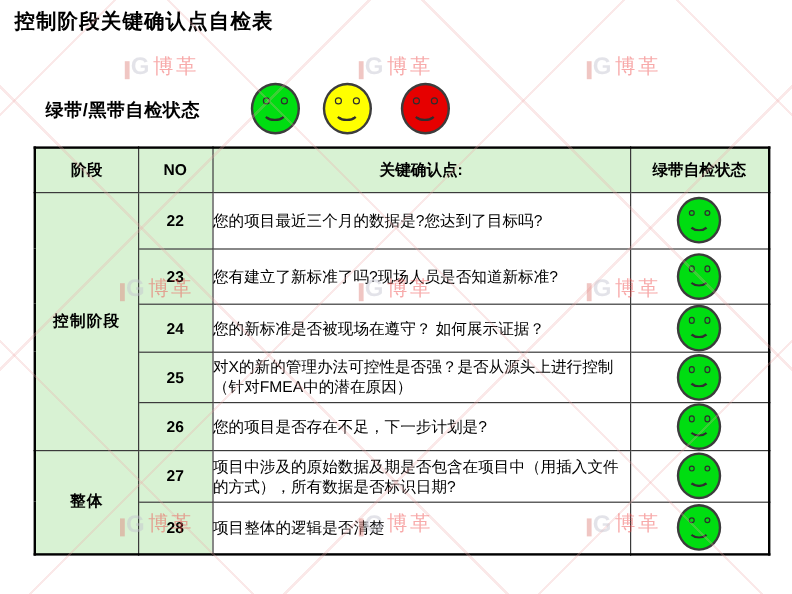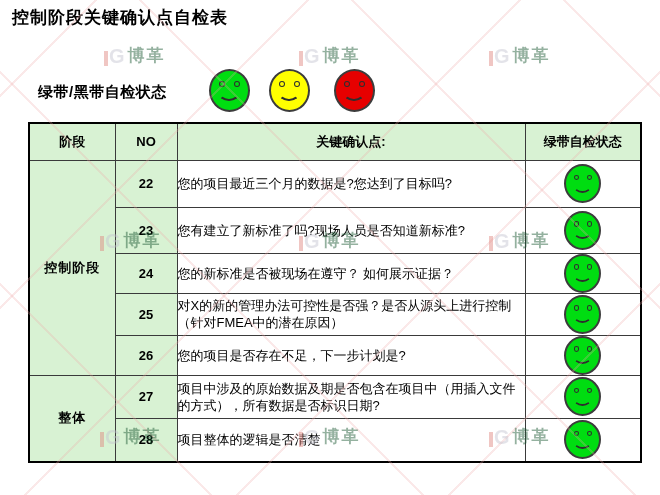--- a/index.html
+++ b/index.html
@@ -78,21 +78,21 @@
     position:absolute;display:flex;align-items:center;gap:3px;
     opacity:0.45;pointer-events:none;z-index:5;
   }
   .wm-mark{display:inline-flex;align-items:flex-end;gap:1px;}
   .wm-bar{width:4px;height:15px;background:#e0837c;display:inline-block;}
   .wm-g{
     font-size:20px;line-height:20px;font-weight:900;color:#c3c3cf;
     font-family:"Liberation Sans",sans-serif;
   }
   .wm-text{
-    font-size:17px;font-weight:bold;color:#14532d;letter-spacing:2px;
+    font-size:17px;font-weight:normal;color:#ef4444;letter-spacing:2px;
     white-space:nowrap;
   }
   .diag{
     position:absolute;inset:0;pointer-events:none;z-index:4;
     background:
       repeating-linear-gradient(45deg, transparent 0 148px, rgba(238,166,166,0.25) 148px 150px),
       repeating-linear-gradient(-45deg, transparent 0 148px, rgba(238,166,166,0.25) 148px 150px);
   }
 </style>
 </head>

